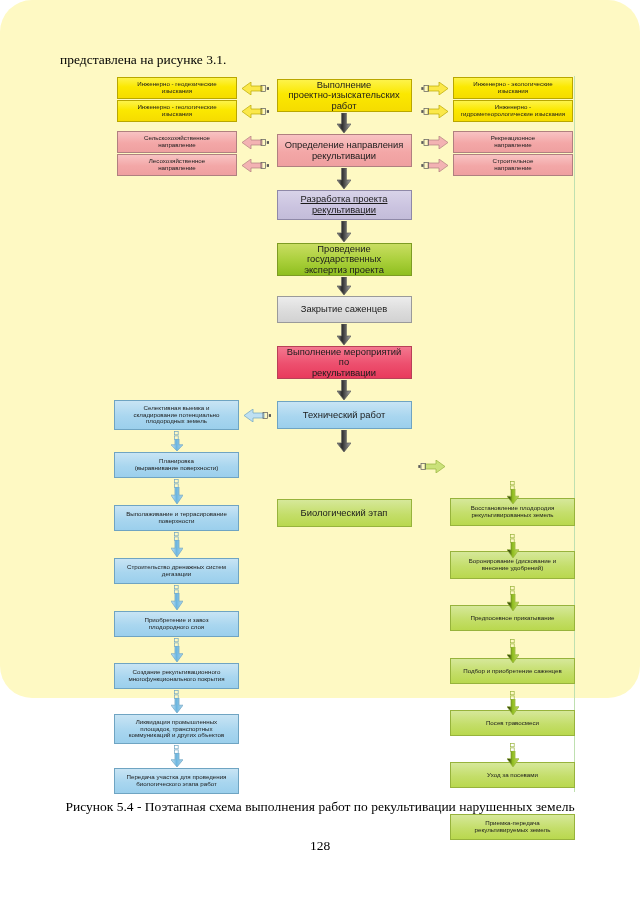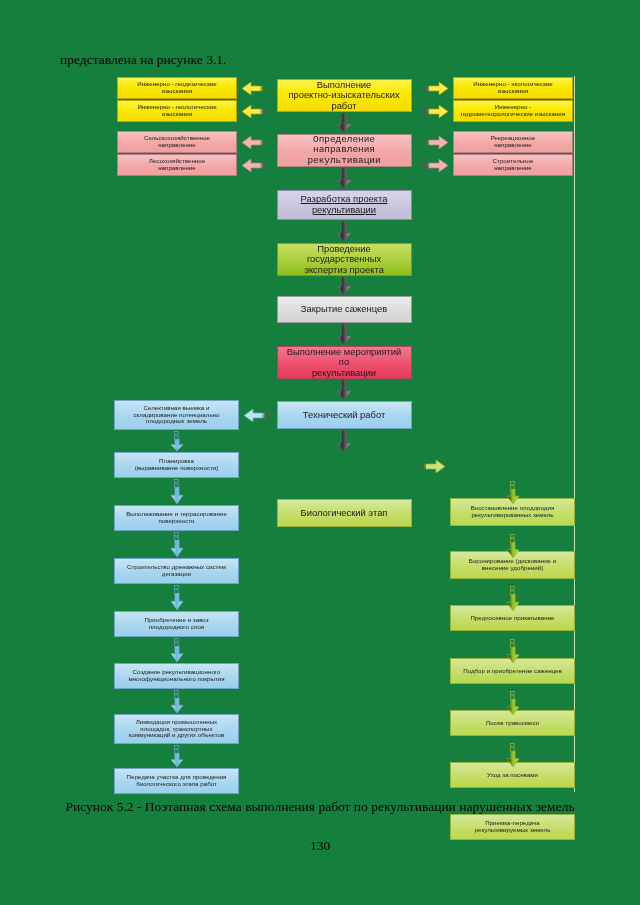--- a/index.html
+++ b/index.html
@@ -6,22 +6,23 @@
   html, body {
     margin: 0; padding: 0;
     width: 640px; height: 905px;
     background: #ffffff;
     font-family: "Liberation Sans", sans-serif;
     overflow: hidden;
   }
   #page {
     position: relative;
     width: 640px;
-    height: 905px;
-    background: #15803d;
+    height: 698px;
+    background: #fef9c3;
+    border-radius: 32px;
   }
 
   
   .doc-text {
     position: absolute;
     font-family: "Liberation Serif", serif;
     font-size: 13.5px;
     color: #000;
     white-space: nowrap;
   }
@@ -101,21 +102,21 @@
 
   <div id="guide-line"></div>
 
   <div id="flow">
       <div class="node n-center c-yellow" style="left: 276.5px; top: 79px; width: 135px; height: 33px;">
         <span class="lbl">Выполнение<br>проектно-изыскательских работ</span>
       </div>
       <svg class="arrow-v" width="14" height="20" viewBox="0 0 14 20" style="left: 337px; top: 113px;">
         <path d="M4.619999999999999,0 L9.38,0 L9.38,11 L14,11 L7,20 L0,11 L4.619999999999999,11 Z" fill="url(#gradDark)" stroke="#5a5a5a" stroke-width="0.7"></path>
       </svg>
-      <div class="node n-center c-pink" style="left: 276.5px; top: 134px; width: 135px; height: 33px; font-family: Liberation Mono, monospace;">
+      <div class="node n-center c-pink" style="left: 276.5px; top: 134px; width: 135px; height: 33px;">
         <span class="lbl">Определение направления<br>рекультивации</span>
       </div>
       <svg class="arrow-v" width="14" height="21" viewBox="0 0 14 21" style="left: 337px; top: 168px;">
         <path d="M4.619999999999999,0 L9.38,0 L9.38,12 L14,12 L7,21 L0,12 L4.619999999999999,12 Z" fill="url(#gradDark)" stroke="#5a5a5a" stroke-width="0.7"></path>
       </svg>
       <div class="node n-center c-purple" style="left: 276.5px; top: 190px; width: 135px; height: 30px;">
         <span class="lbl">Разработка проекта<br>рекультивации</span>
       </div>
       <svg class="arrow-v" width="14" height="21" viewBox="0 0 14 21" style="left: 337px; top: 221px;">
         <path d="M4.619999999999999,0 L9.38,0 L9.38,12 L14,12 L7,21 L0,12 L4.619999999999999,12 Z" fill="url(#gradDark)" stroke="#5a5a5a" stroke-width="0.7"></path>
@@ -352,22 +353,22 @@
       <div class="node n-col c-green" style="left: 450px; top: 768px; width: 125px; height: 26px;">
         <span class="lbl">Приемка-передача<br>рекультивируемых земель</span>
       </div>
       <svg class="arrow-h" width="27" height="13" viewBox="0 0 27 13" style="left: 418px; top: 459.5px;">
         <path d="M27,6.5 L18,0 L18,4 L7,4 L7,9 L18,9 L18,13 Z" fill="#cbe27a" stroke="#97b33c" stroke-width="0.7"></path>
         <rect x="3" y="3.5" width="4.5" height="6" fill="none" stroke="#5a5a5a" stroke-width="0.7"></rect>
         <rect x="0.3" y="5.1" width="2.2" height="2.8" fill="#5a5a5a"></rect>
       </svg>
     </div>
 
-  <div id="figure-caption">Рисунок 5.2 - Поэтапная схема выполнения работ по рекультивации нарушенных земель</div>
-  <div id="page-number">130</div>
+  <div id="figure-caption">Рисунок 5.4 - Поэтапная схема выполнения работ по рекультивации нарушенных земель</div>
+  <div id="page-number">128</div>
 <svg width="0" height="0" style="position: absolute;">
       <defs>
         <linearGradient id="gradDark" x1="0" y1="0" x2="1" y2="0">
           <stop offset="0%" stop-color="#9a9a9a"></stop>
           <stop offset="35%" stop-color="#2b2b2b"></stop>
           <stop offset="70%" stop-color="#6e6e6e"></stop>
           <stop offset="100%" stop-color="#b5b5b5"></stop>
         </linearGradient>
         <linearGradient id="gradBlue" x1="0" y1="0" x2="1" y2="0">
           <stop offset="0%" stop-color="#d6ecf8"></stop>

